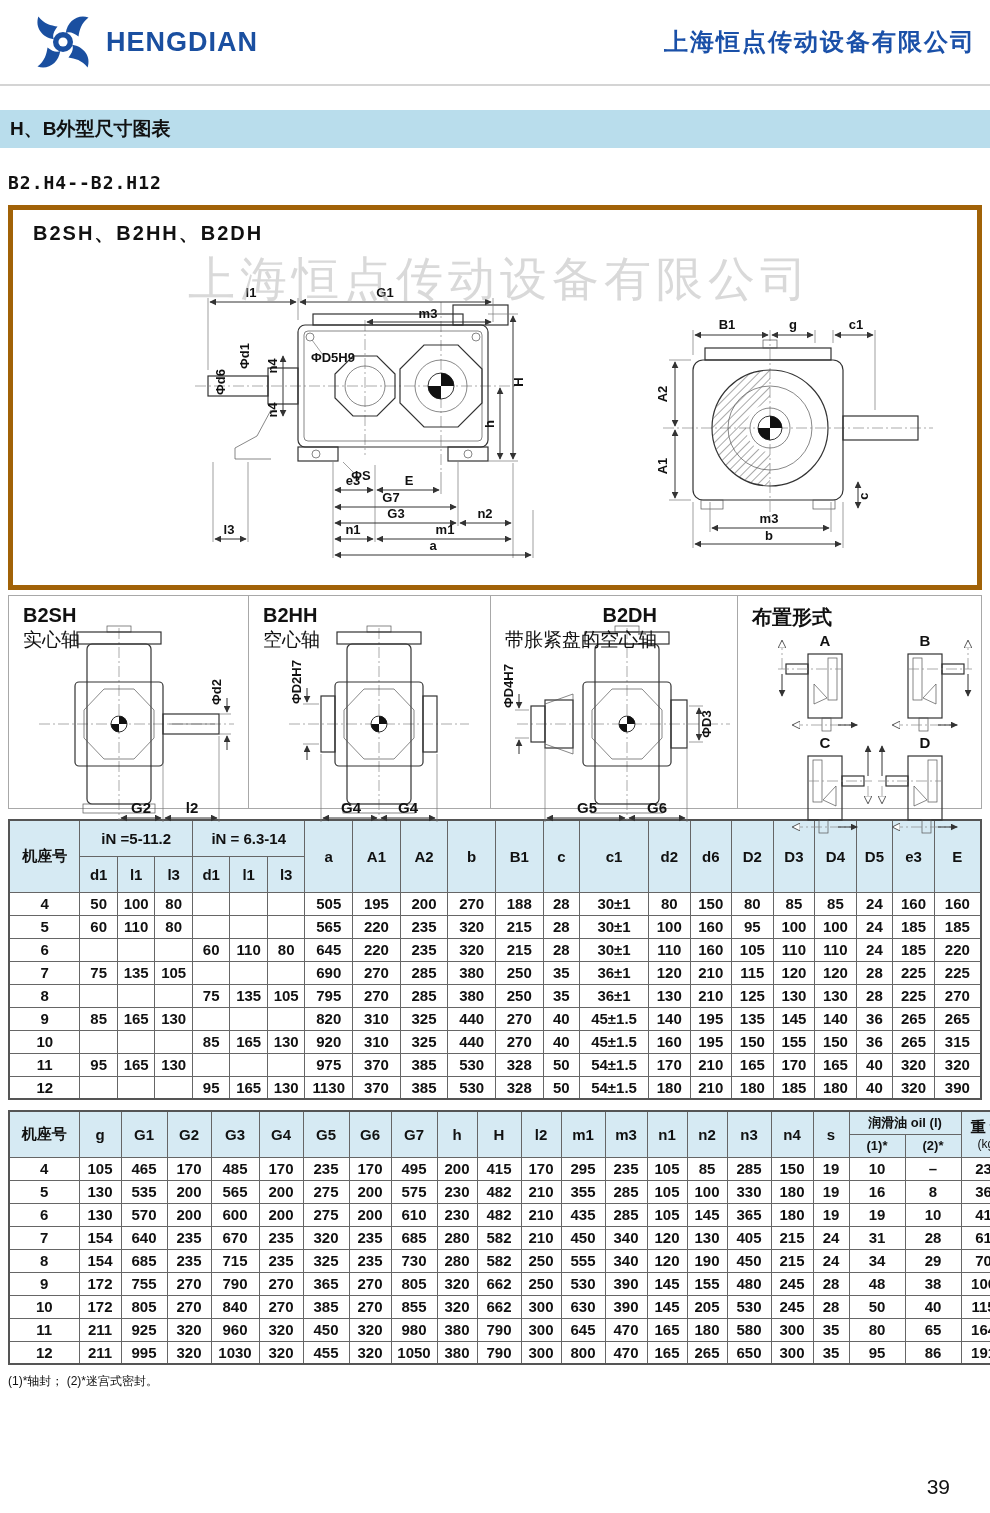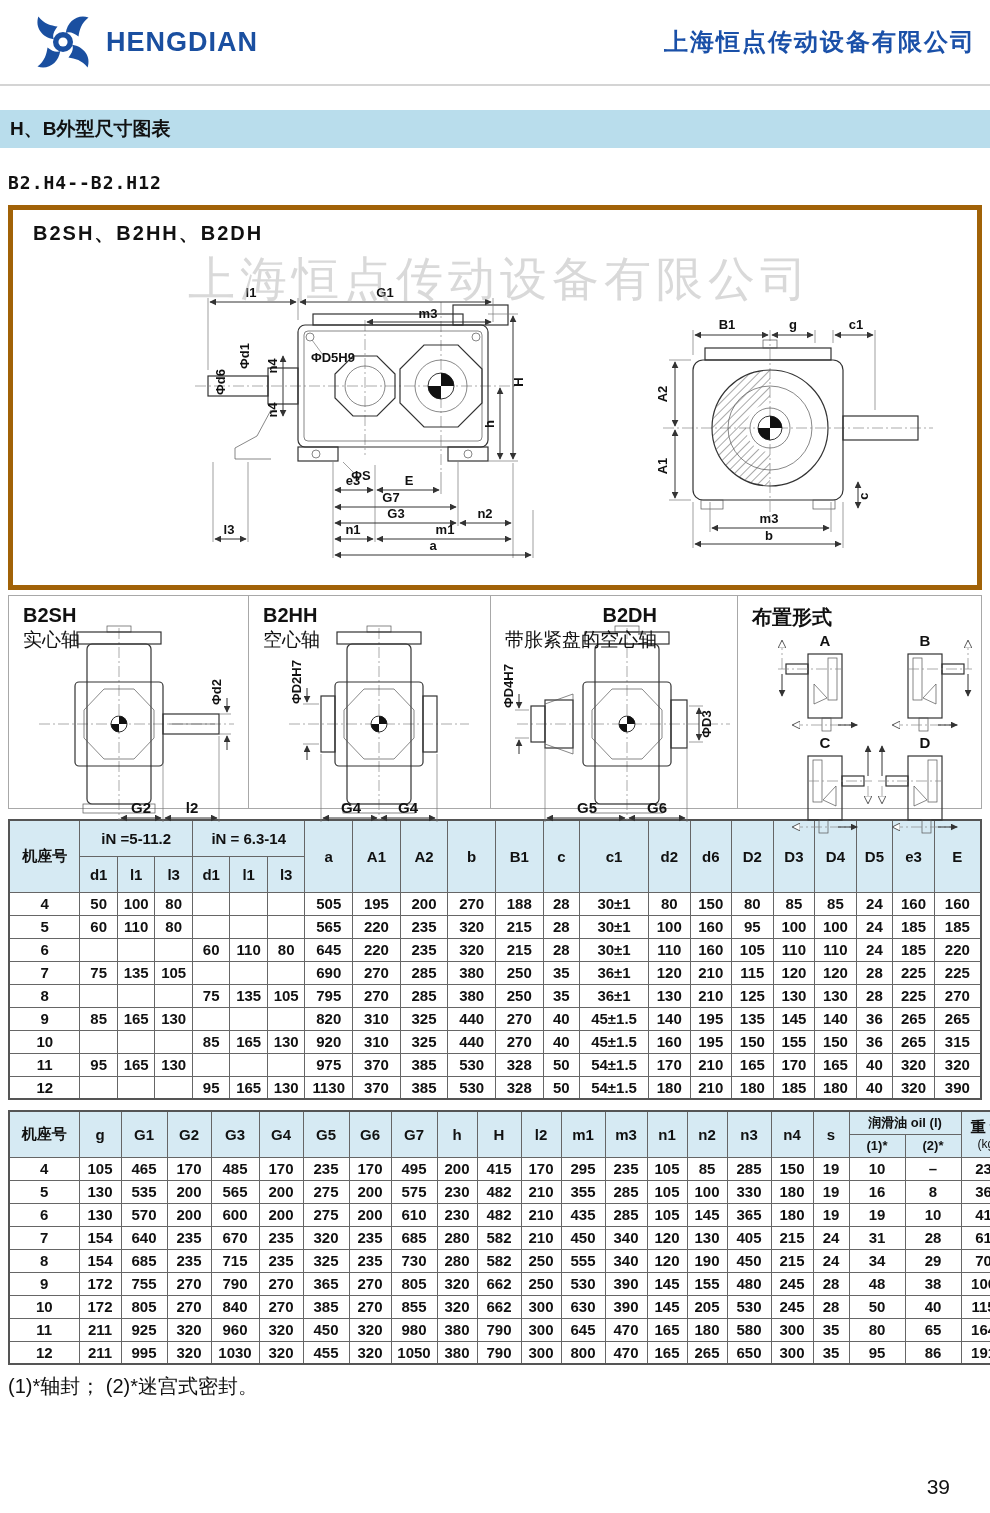--- a/index.html
+++ b/index.html
@@ -42,21 +42,21 @@
   .dim-table { border-collapse:collapse; table-layout:fixed; width:974px; margin:10px 8px 0;
                font-size:15px; font-weight:bold; text-align:center; border:2px solid #555; }
   .dim-table th, .dim-table td { border:1px solid #666; padding:0; height:23px;
                overflow:hidden; white-space:nowrap; font-weight:bold; }
   .dim-table thead th { background:#d6eaf3; }
   #t1 thead tr { height:36px; }
   #t2 thead tr { height:23px; }
   .small-th { font-size:13px; }
   .unit { font-size:12px; font-weight:normal; }
 
-  .footnote { margin:8px 0 0 8px; font-size:20px; }
+  .footnote { margin:8px 0 0 8px; font-size:12px; }
   .page-number { position:absolute; right:40px; bottom:14px; font-size:21px; }
 
   
   .ol  { stroke:#333; stroke-width:1.2; fill:none; }
   .ol2 { stroke:#555; stroke-width:0.7; fill:none; }
   .cl  { stroke:#888; stroke-width:0.7; fill:none; stroke-dasharray:11 3 2 3; }
   .ext { stroke:#777; stroke-width:0.7; }
   .dim { stroke:#333; stroke-width:1; marker-start:url(#mf); marker-end:url(#mf); }
   .dim1 { stroke:#333; stroke-width:1; marker-end:url(#mf); }
   .dimo { stroke:#333; stroke-width:1; marker-end:url(#mo); }

